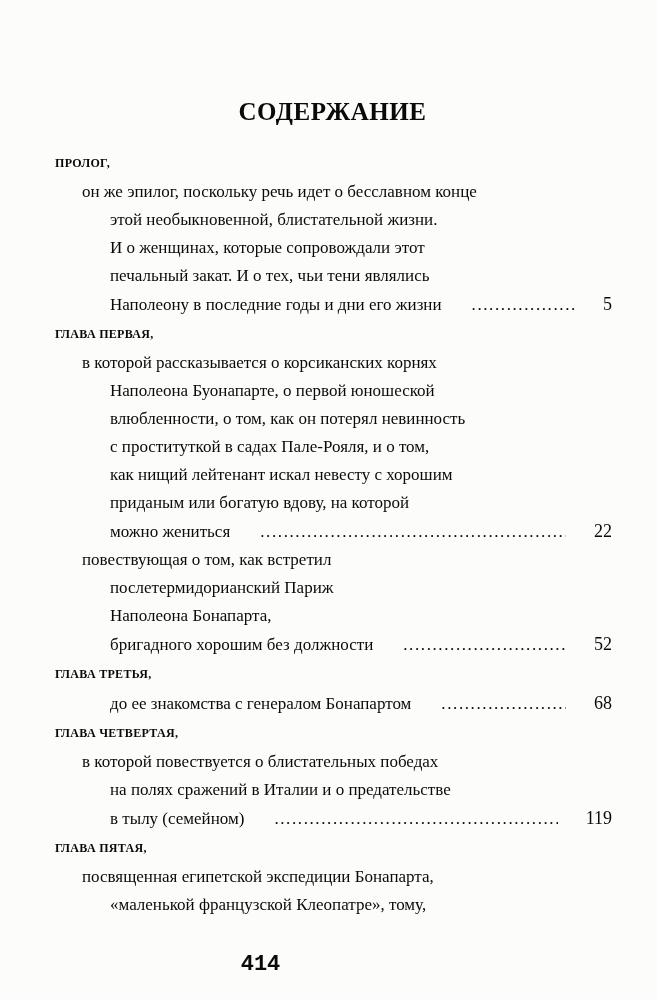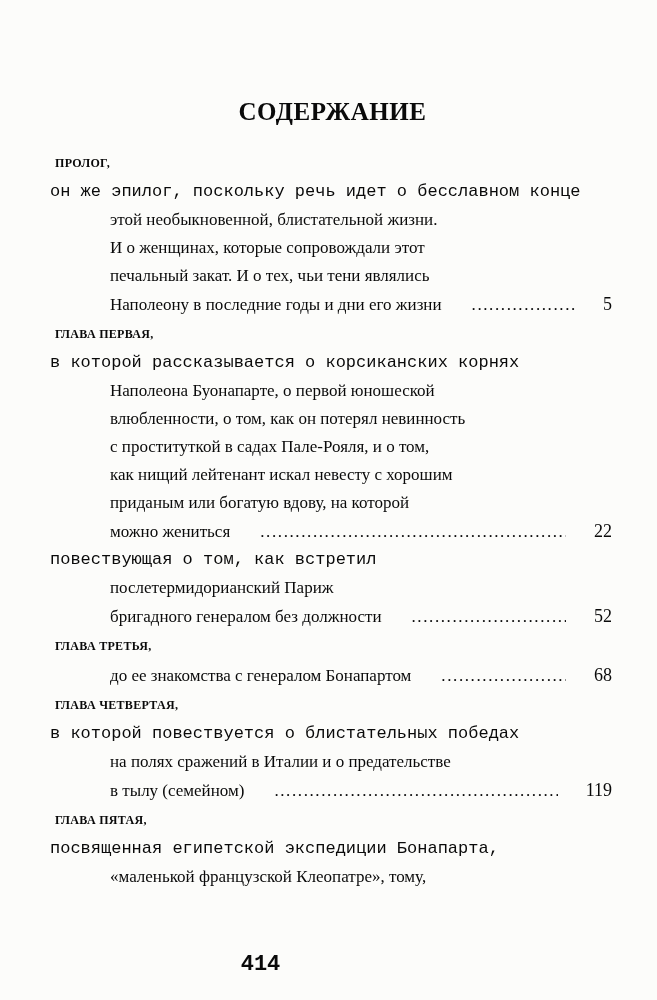--- a/index.html
+++ b/index.html
@@ -52,21 +52,21 @@
   .entry-lines {
     margin: 0;
     padding: 0;
   }
   .desc-line {
     font-size: 17px;
     line-height: 28px;
     white-space: nowrap;
     position: relative;
   }
-  .desc-line.lvl1 { margin-left: 50px; font-family: Liberation Mono, monospace; }
+  .desc-line.lvl1 { margin-left: 82px; }
   .desc-line.lvl2 { margin-left: 110px; }
 
   
   .leader-row {
     display: flex;
     align-items: baseline;
     width: 612px;
     font-size: 17px;
     line-height: 28px;
   }
@@ -136,22 +136,23 @@
             <span class="leader-text">можно жениться</span>
             <span class="leader-dots">................................................................................................................</span>
             <span class="leader-page">22</span>
           </div>
         </div>
       </div>
       <div class="entry">
         <div class="entry-lines">
           <div class="desc-line lvl1">повествующая о том, как встретил</div>
           <div class="desc-line lvl2">послетермидорианский Париж</div>
+          <div class="desc-line lvl2">Наполеона Бонапарта,</div>
           <div class="leader-row lvl2">
-            <span class="leader-text">бригадного генералом без должности</span>
+            <span class="leader-text">бригадного хорошим без должности</span>
             <span class="leader-dots">................................................................................................................</span>
             <span class="leader-page">52</span>
           </div>
         </div>
       </div>
       <div class="entry">
         <div class="entry-heading">ГЛАВА ТРЕТЬЯ,</div>
         <div class="entry-lines">
           <div class="leader-row lvl2">
             <span class="leader-text">до ее знакомства с генералом Бонапартом</span>

